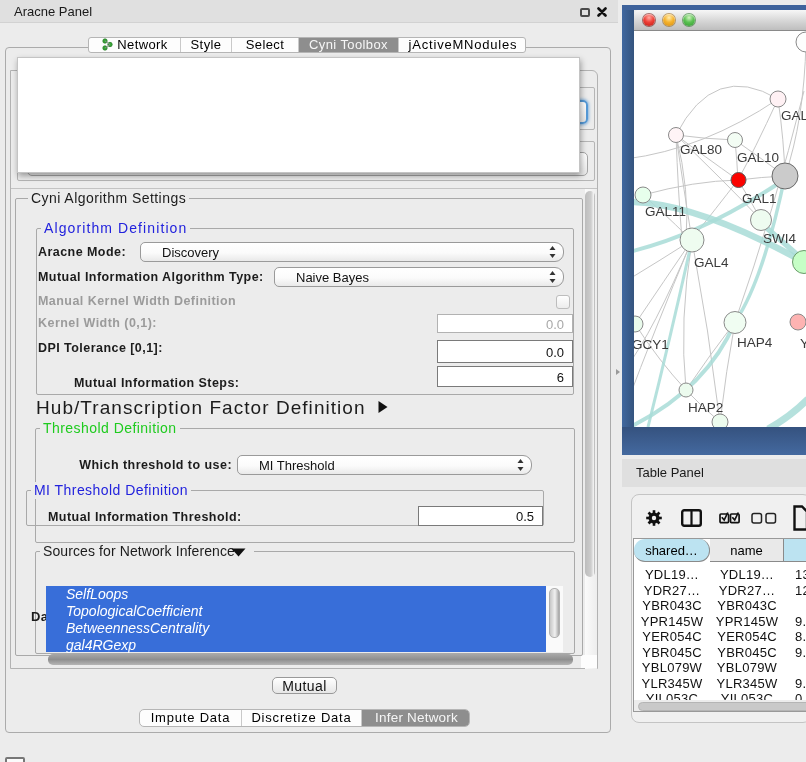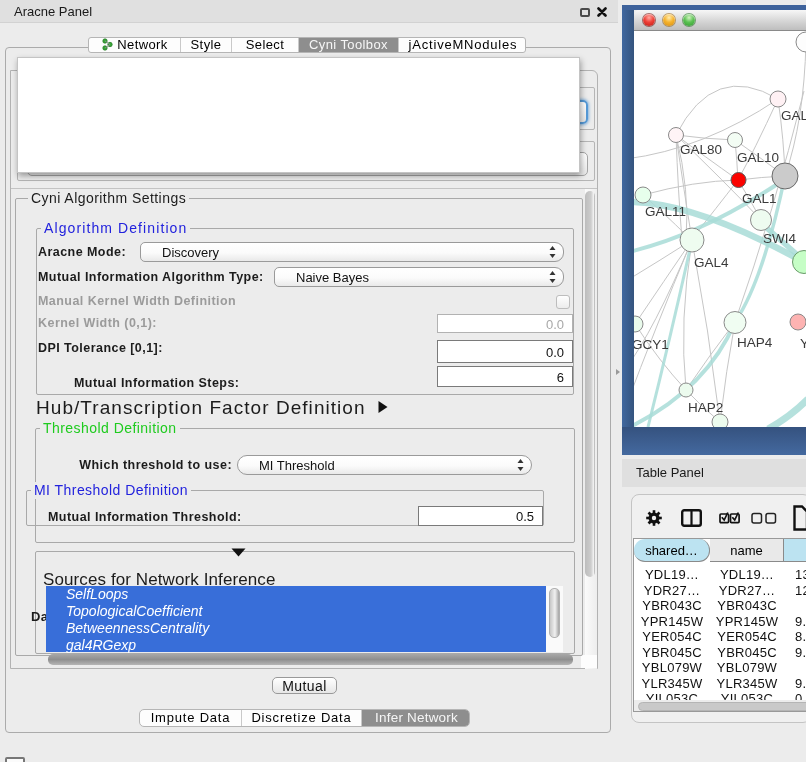--- a/index.html
+++ b/index.html
@@ -95,38 +95,38 @@
 
 <span class="abs" style="left:36px;top:397px;font-size:19px;letter-spacing:1.05px;color:#1c1c1c;">Hub/Transcription Factor Definition</span>
 <svg class="abs" style="left:377px;top:400px;" width="12" height="14" viewBox="0 0 12 14">
     <path d="M1.5 1 L10.5 7 L1.5 13 Z" fill="#111"></path>
   </svg>
 
 <div class="fs" style="left:35px;top:428px;width:540px;height:115px;">
   <span class="lbl" style="color:#1ecb1e;">Threshold Definition</span>
 </div>
 <span class="blbl abs" style="left:60px;top:458px;width:172px;text-align:right;">Which threshold to use:</span>
-<div class="combo" style="left:237px;top:455px;width:295px;height:20px;border-radius:10px;">
+<div class="combo" style="left:237px;top:455px;width:295px;height:20px;">
   <span class="ctext">MI Threshold</span>
   <svg class="arrows" viewBox="0 0 7 12">
       <path d="M3.5 0 L6.5 4 L0.5 4 Z" fill="#333"></path>
       <path d="M3.5 12 L6.5 8 L0.5 8 Z" fill="#333"></path>
     </svg>
 </div>
 
 <div class="fs" style="left:26px;top:490px;width:518px;height:36px;">
   <span class="lbl" style="color:#2222dd;">MI Threshold Definition</span>
 </div>
 <span class="blbl abs" style="left:48px;top:510px;">Mutual Information Threshold:</span>
 <div class="inp" style="left:418px;top:506px;width:125px;height:20px;border:1.5px solid #7a7a7a;color:#111;">
     <span>0.5</span>
   </div>
 
 <div class="fs" style="left:35px;top:551px;width:540px;height:103px;">
-  <span class="lbl" style="color:#1c1c1c;font-size:17px;letter-spacing:0.1px;margin-top:28px;">Sources for Network Inference&nbsp;&nbsp;&nbsp;&nbsp;</span>
+  <span class="lbl" style="color:#1c1c1c;font-size:14px;letter-spacing:0.1px;">Sources for Network Inference&nbsp;&nbsp;&nbsp;&nbsp;</span>
 </div>
 <svg class="abs" style="left:231px;top:548px;z-index:3;" width="15" height="9" viewBox="0 0 15 9">
     <path d="M0.5 0.5 L14.5 0.5 L7.5 8.5 Z" fill="#111"></path>
   </svg>
 <span class="blbl abs" style="left:31px;top:565px;font-size:13px;margin-top:44px;">Data Attributes</span>
 <div class="abs" style="left:46px;top:586px;width:500px;height:66px;background:#386ed9;color:#fff;font-size:13px;">
   <div style="padding:0 0 0 20px;line-height:17px;font-size:14px;font-style:italic;">SelfLoops<br>TopologicalCoefficient<br>BetweennessCentrality<br>gal4RGexp</div>
 </div>
 <div class="abs" style="left:546px;top:586px;width:17px;height:66px;background:#fafafa;"></div>
 <div class="abs" style="left:549px;top:588px;width:11px;height:50px;border-radius:5px;background:linear-gradient(90deg,#c6c6c6,#f0f0f0 55%,#a5a5a5);border:1px solid #b0b0b0;"></div>

